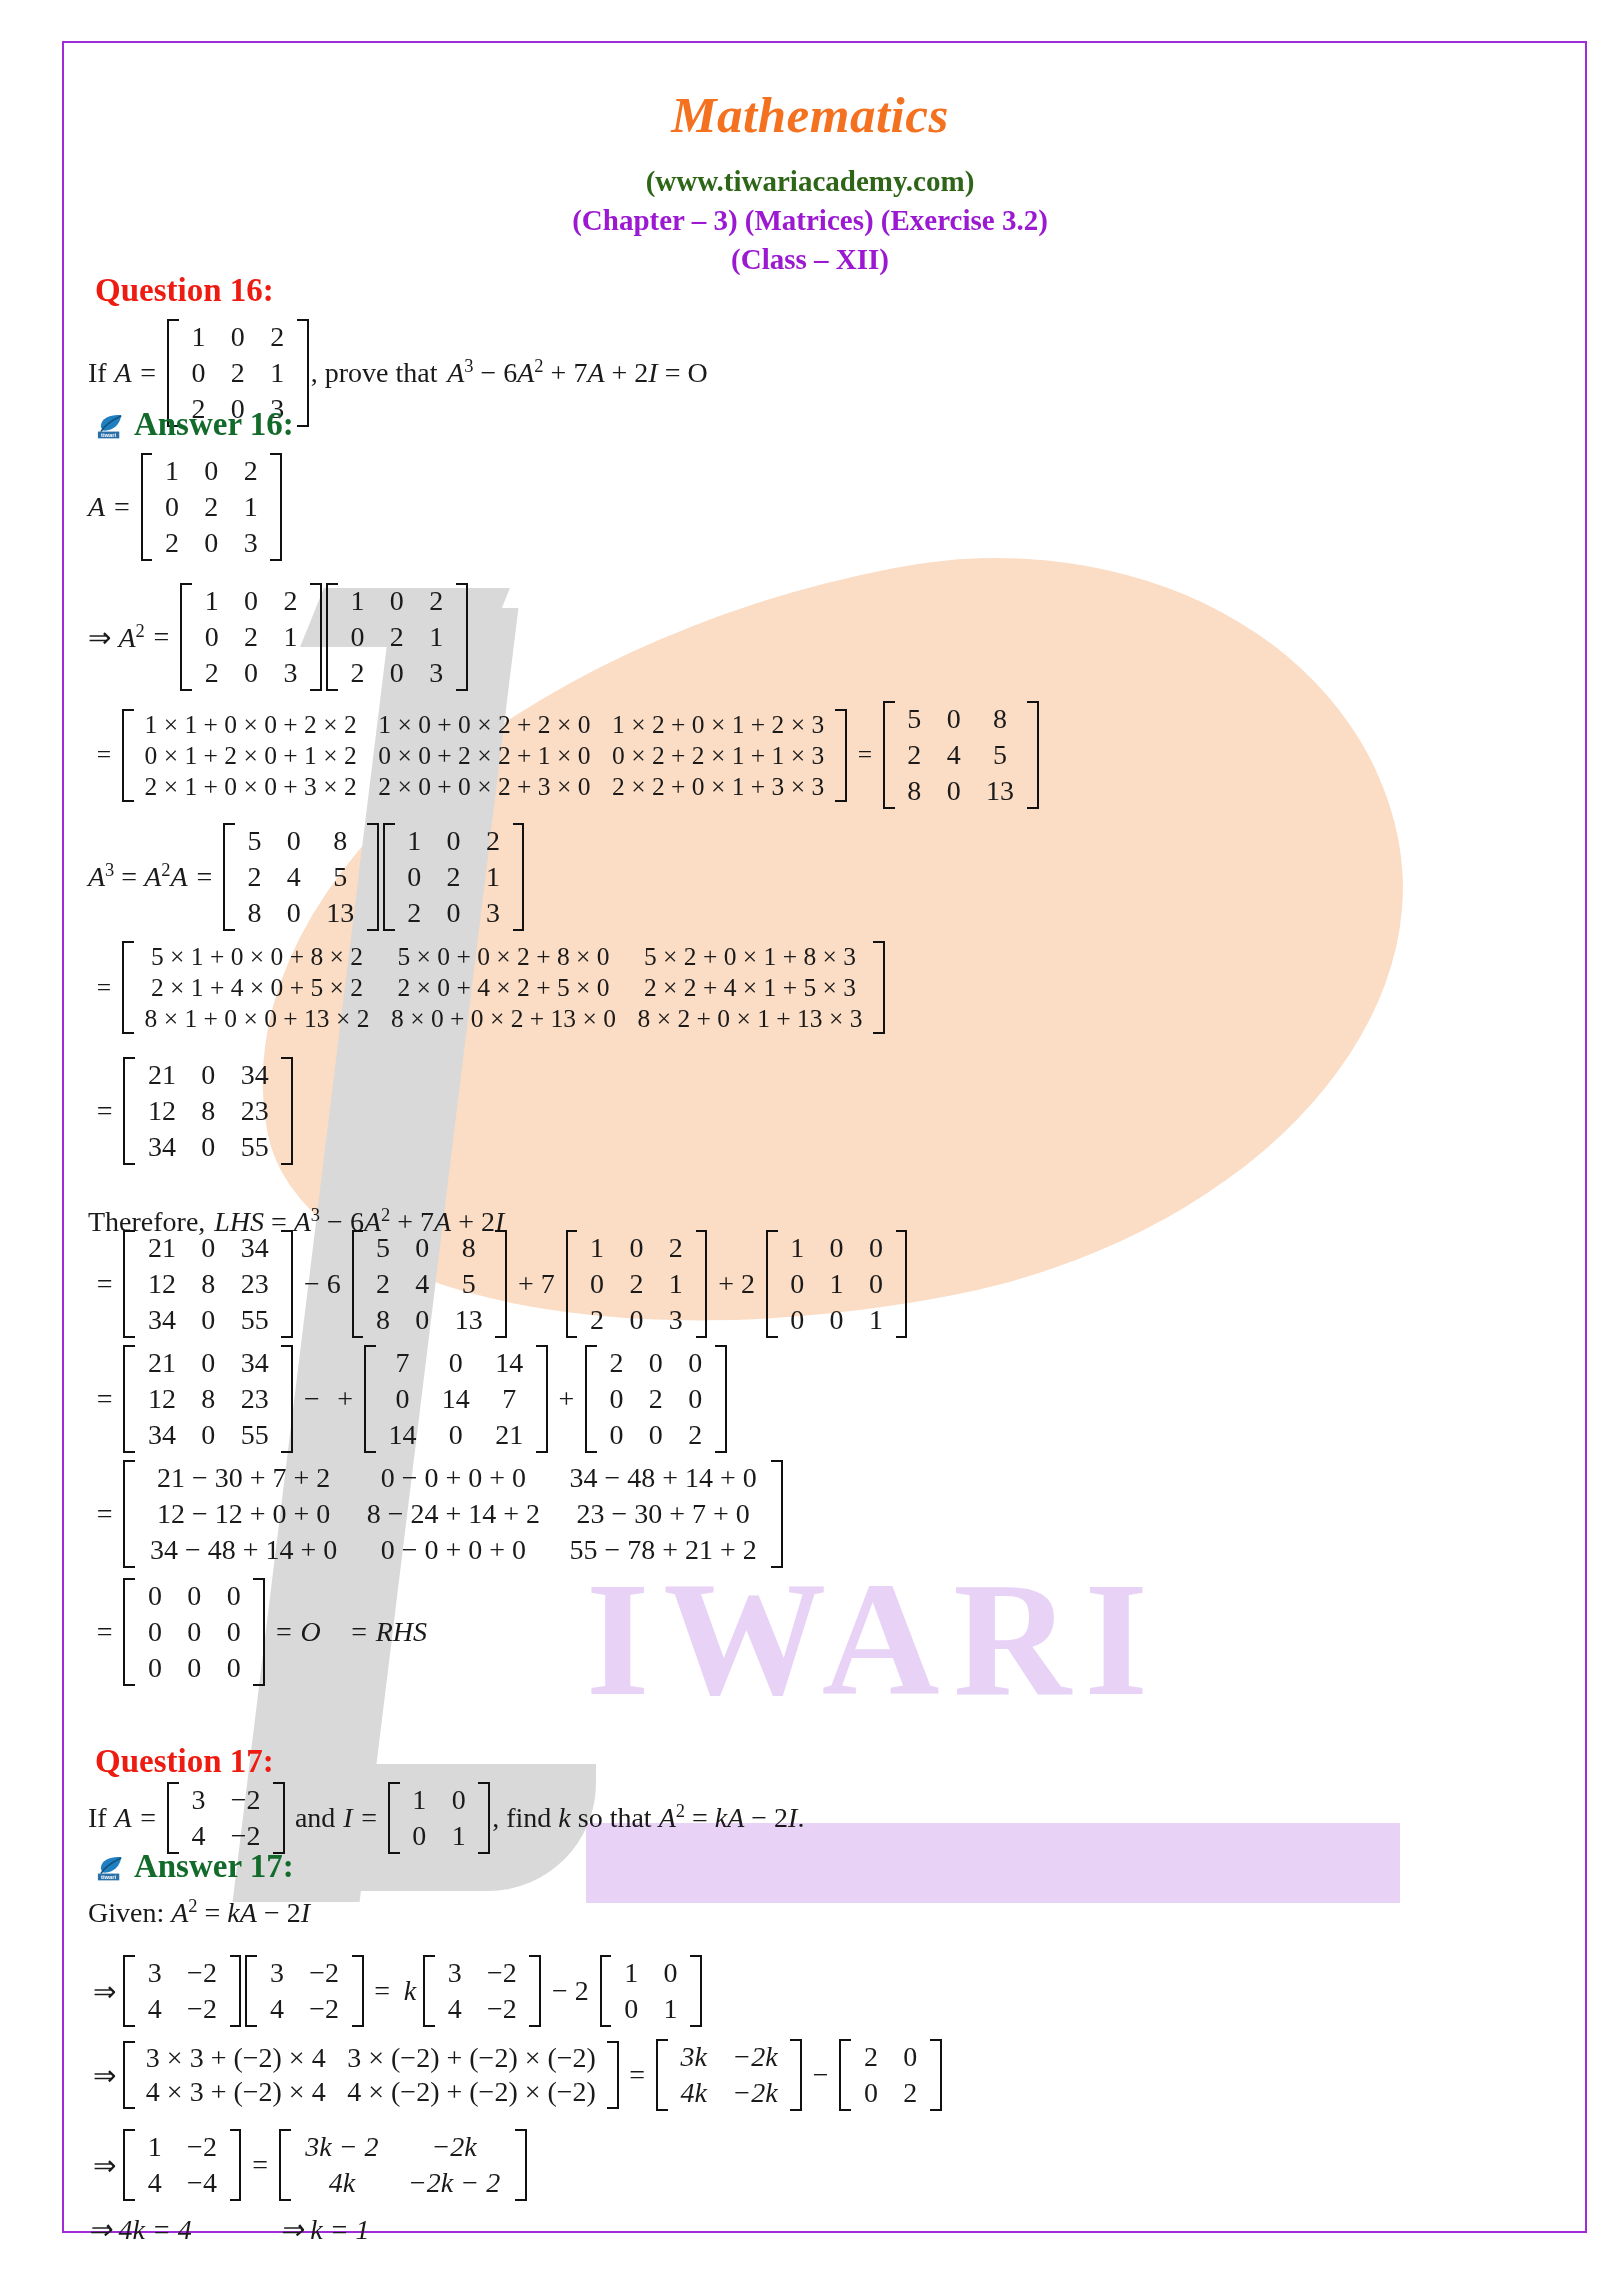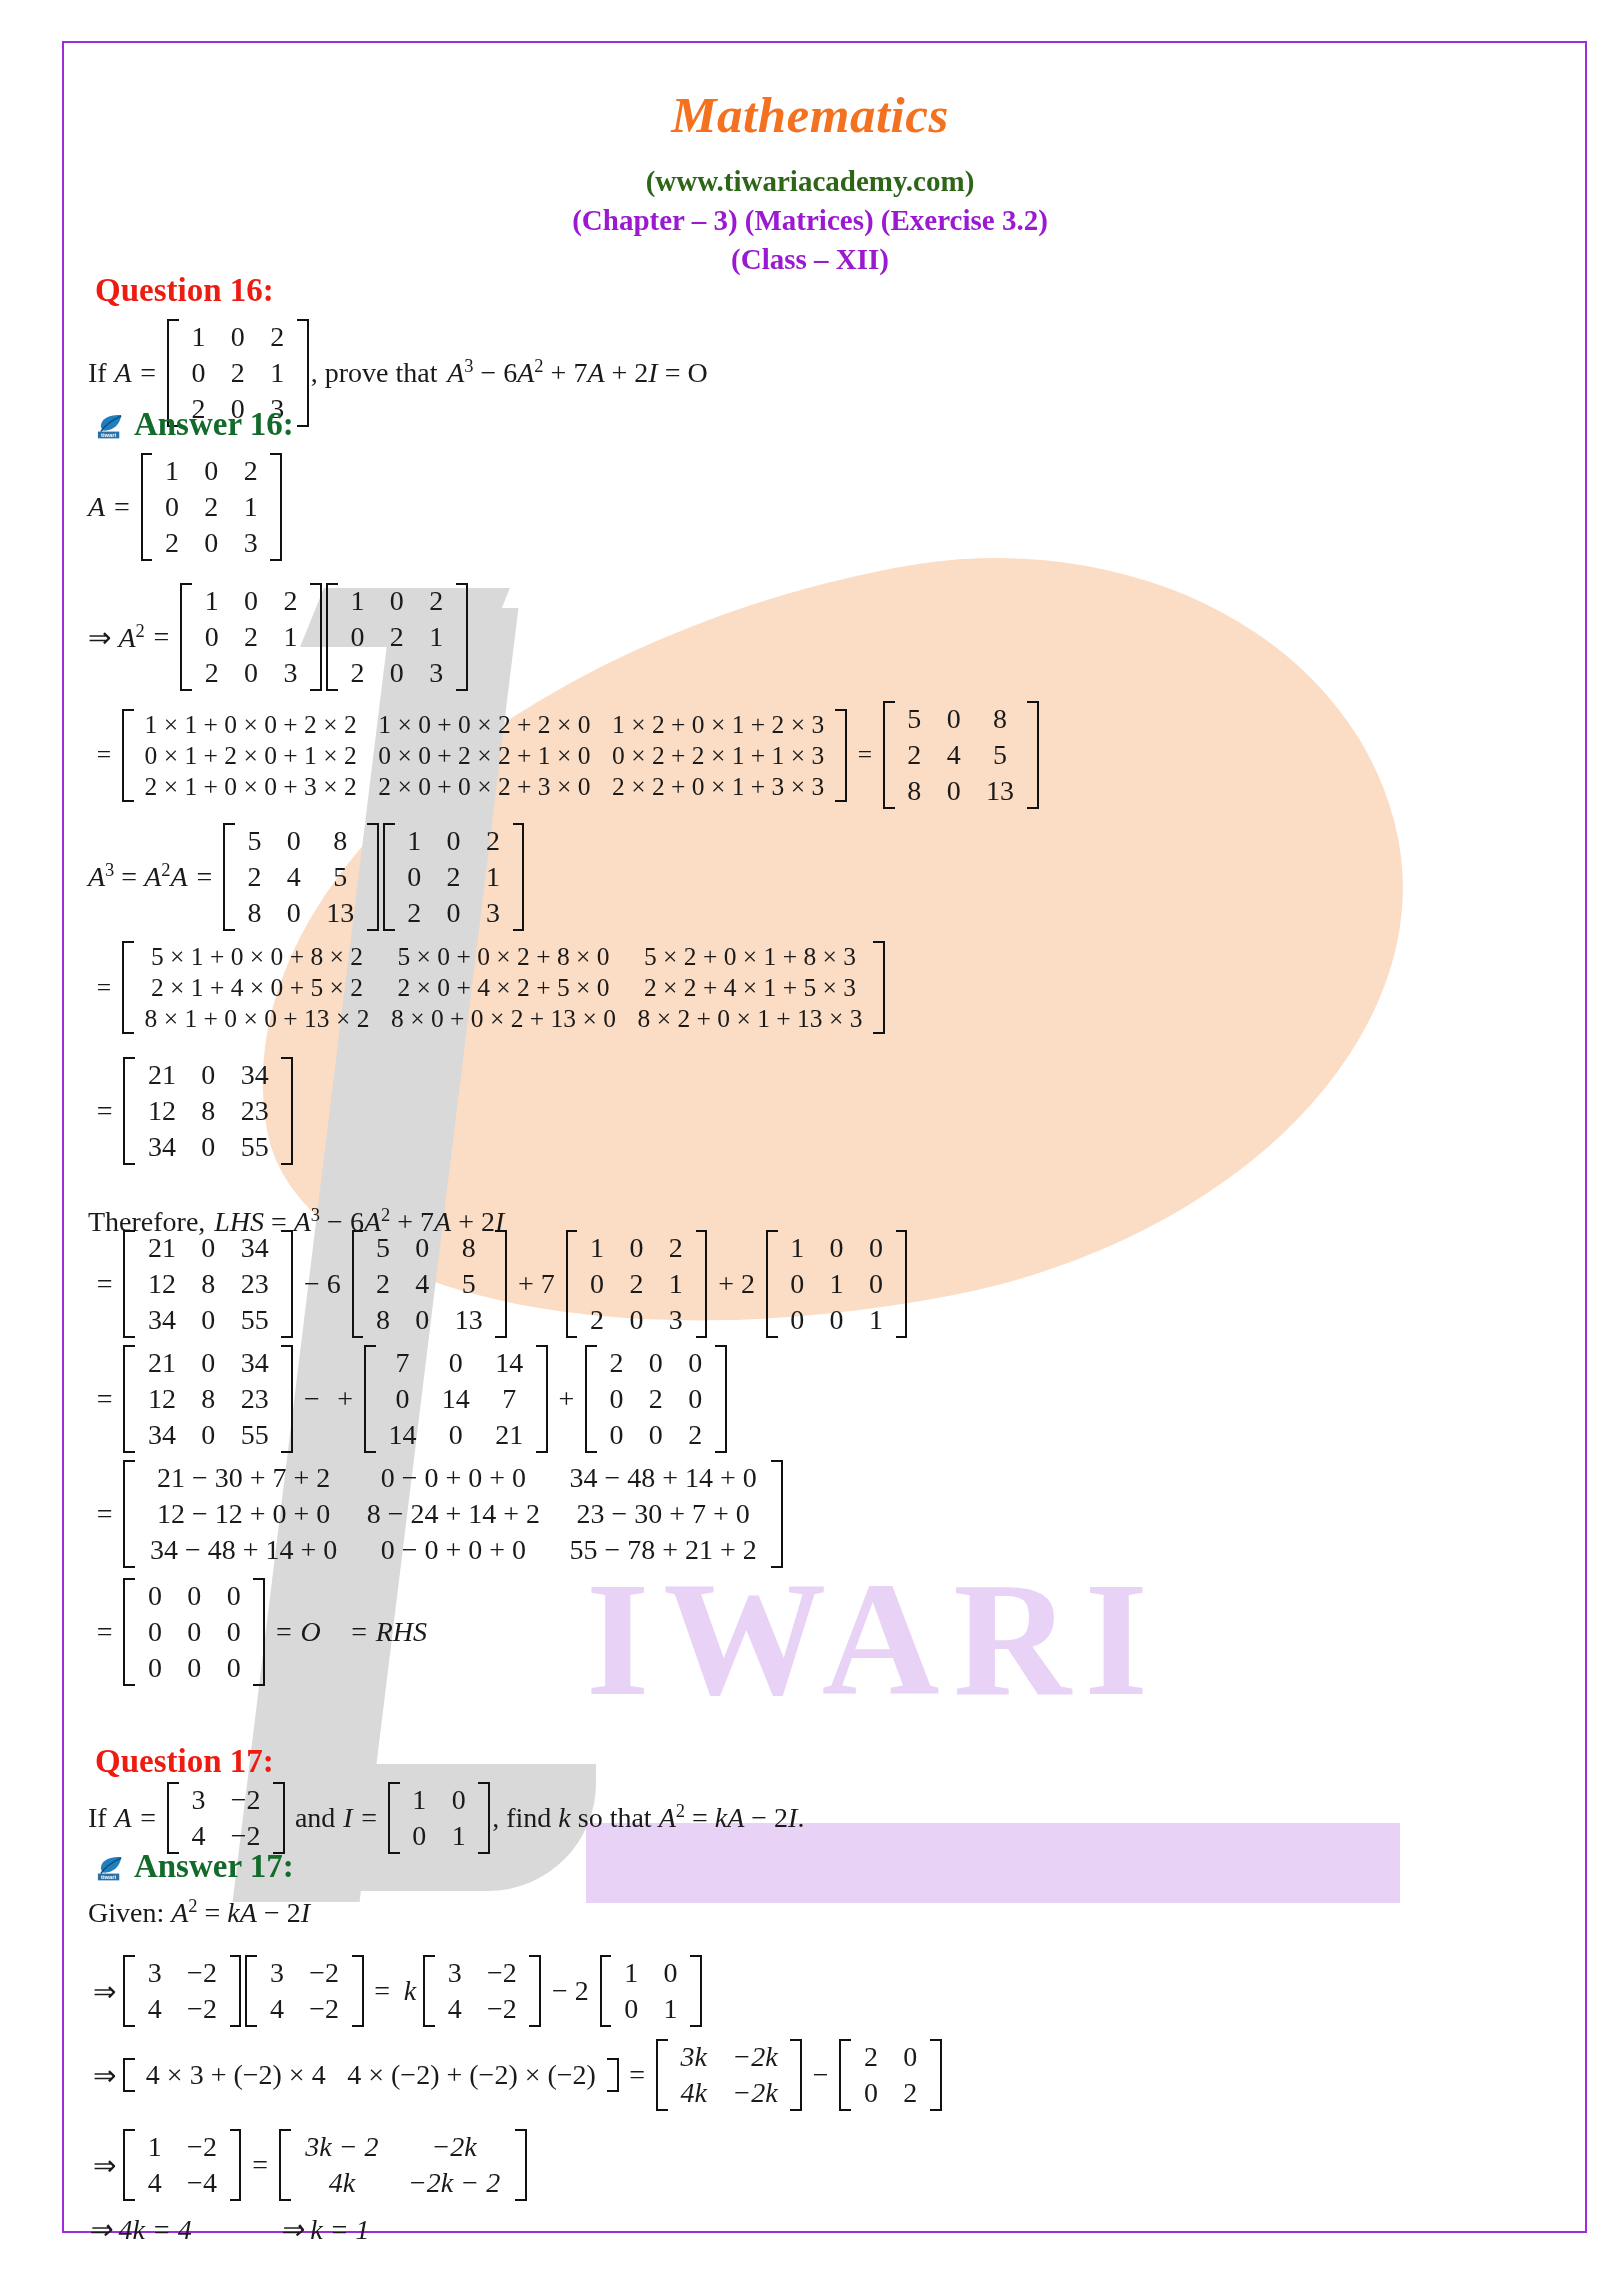--- a/index.html
+++ b/index.html
@@ -923,20 +923,24 @@
         <span class="brk brk-r"></span>
       </span>
     </div>
 
     <div class="row" style="left:88px; top:2039px;">
       <span class="op-tight">⇒</span>
       <span class="mx tight">
         <span class="brk brk-l"></span>
         <table>
           <tbody>
+              <tr>
+                <td>3 × 3 + (−2) × 4</td>
+                <td>3 × (−2) + (−2) × (−2)</td>
+              </tr>
           <tr>
                 <td>4 × 3 + (−2) × 4</td>
                 <td>4 × (−2) + (−2) × (−2)</td>
               </tr>
         </tbody>
           </table>
         <span class="brk brk-r"></span>
       </span>
       <span class="op">=</span>
       <span class="mx small">

